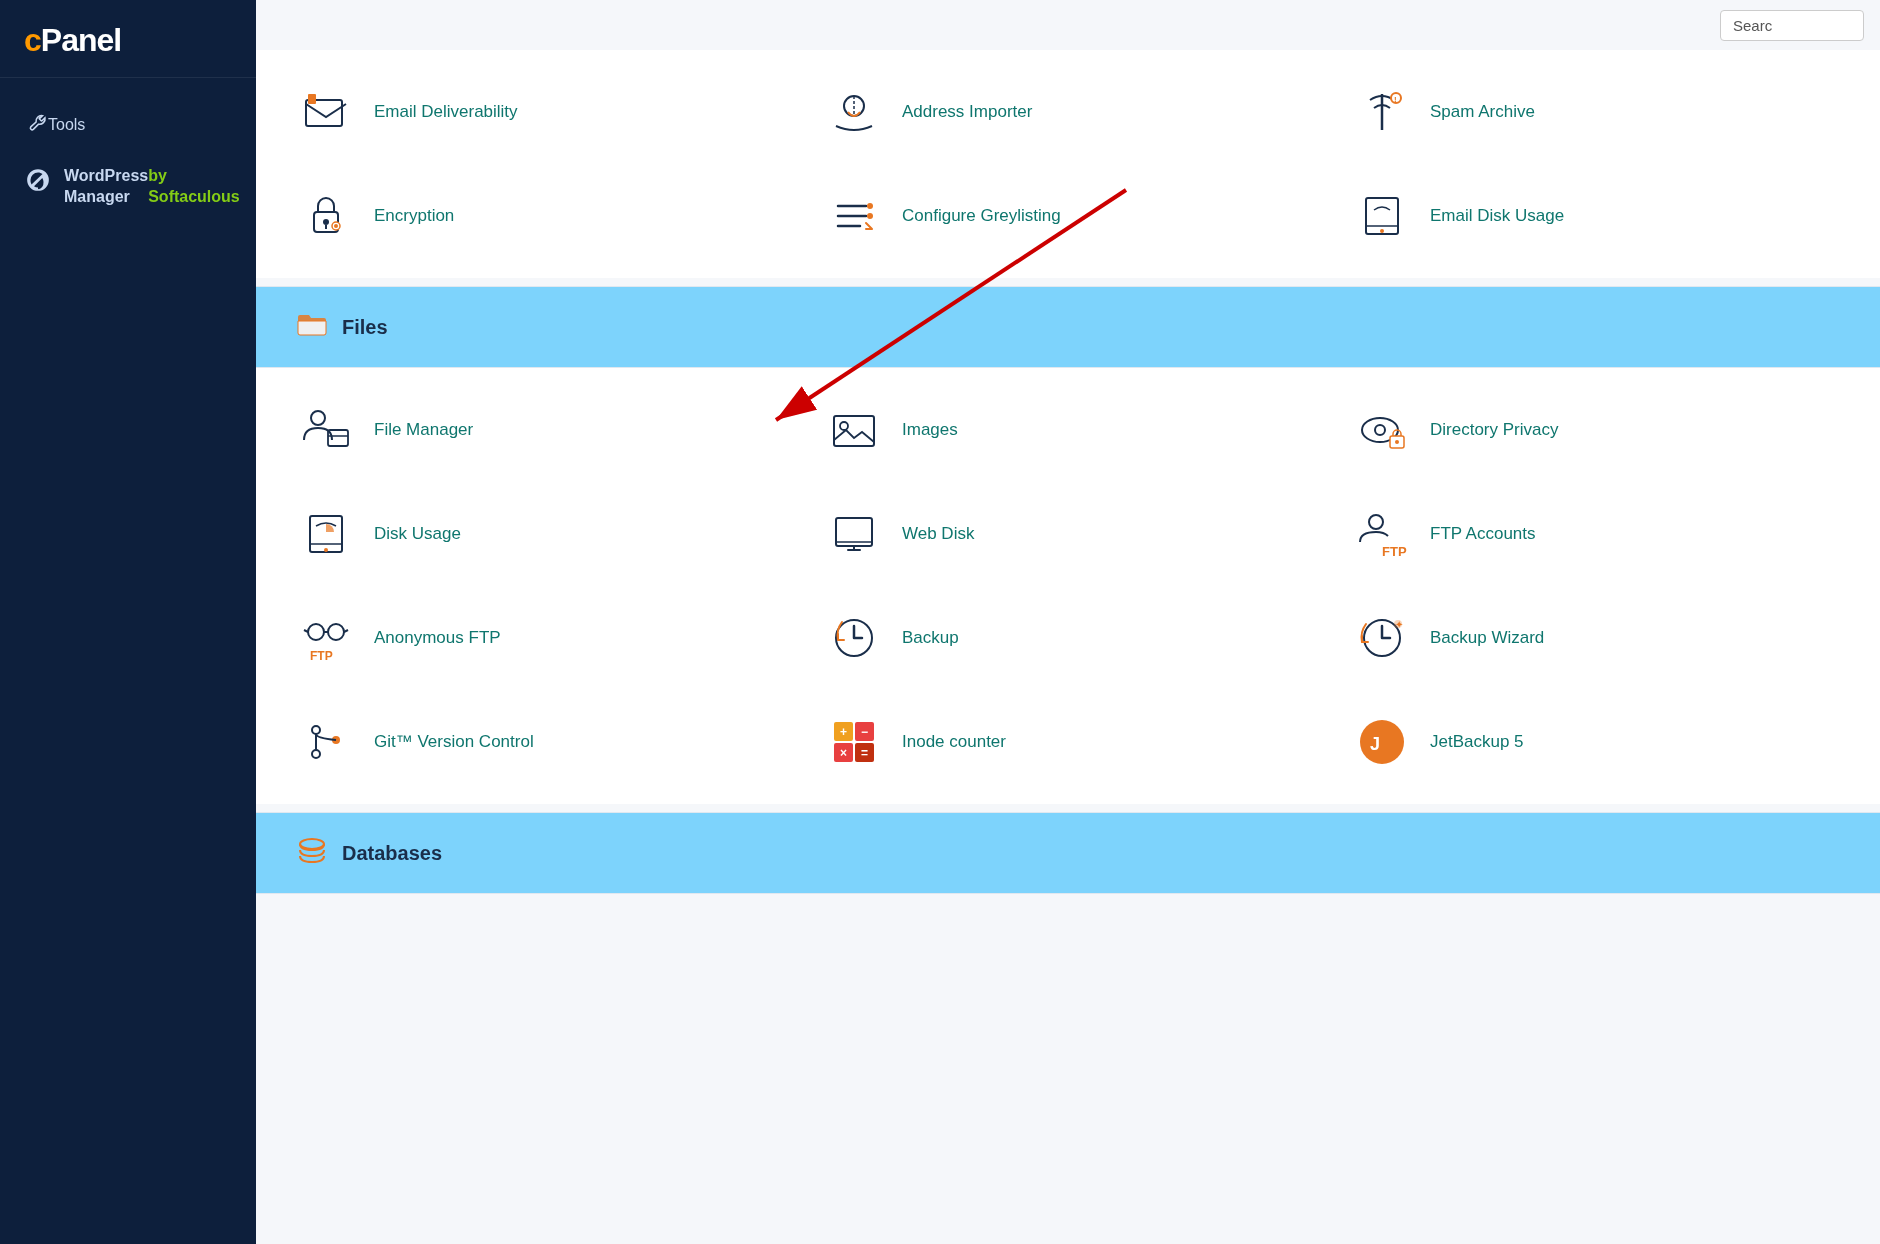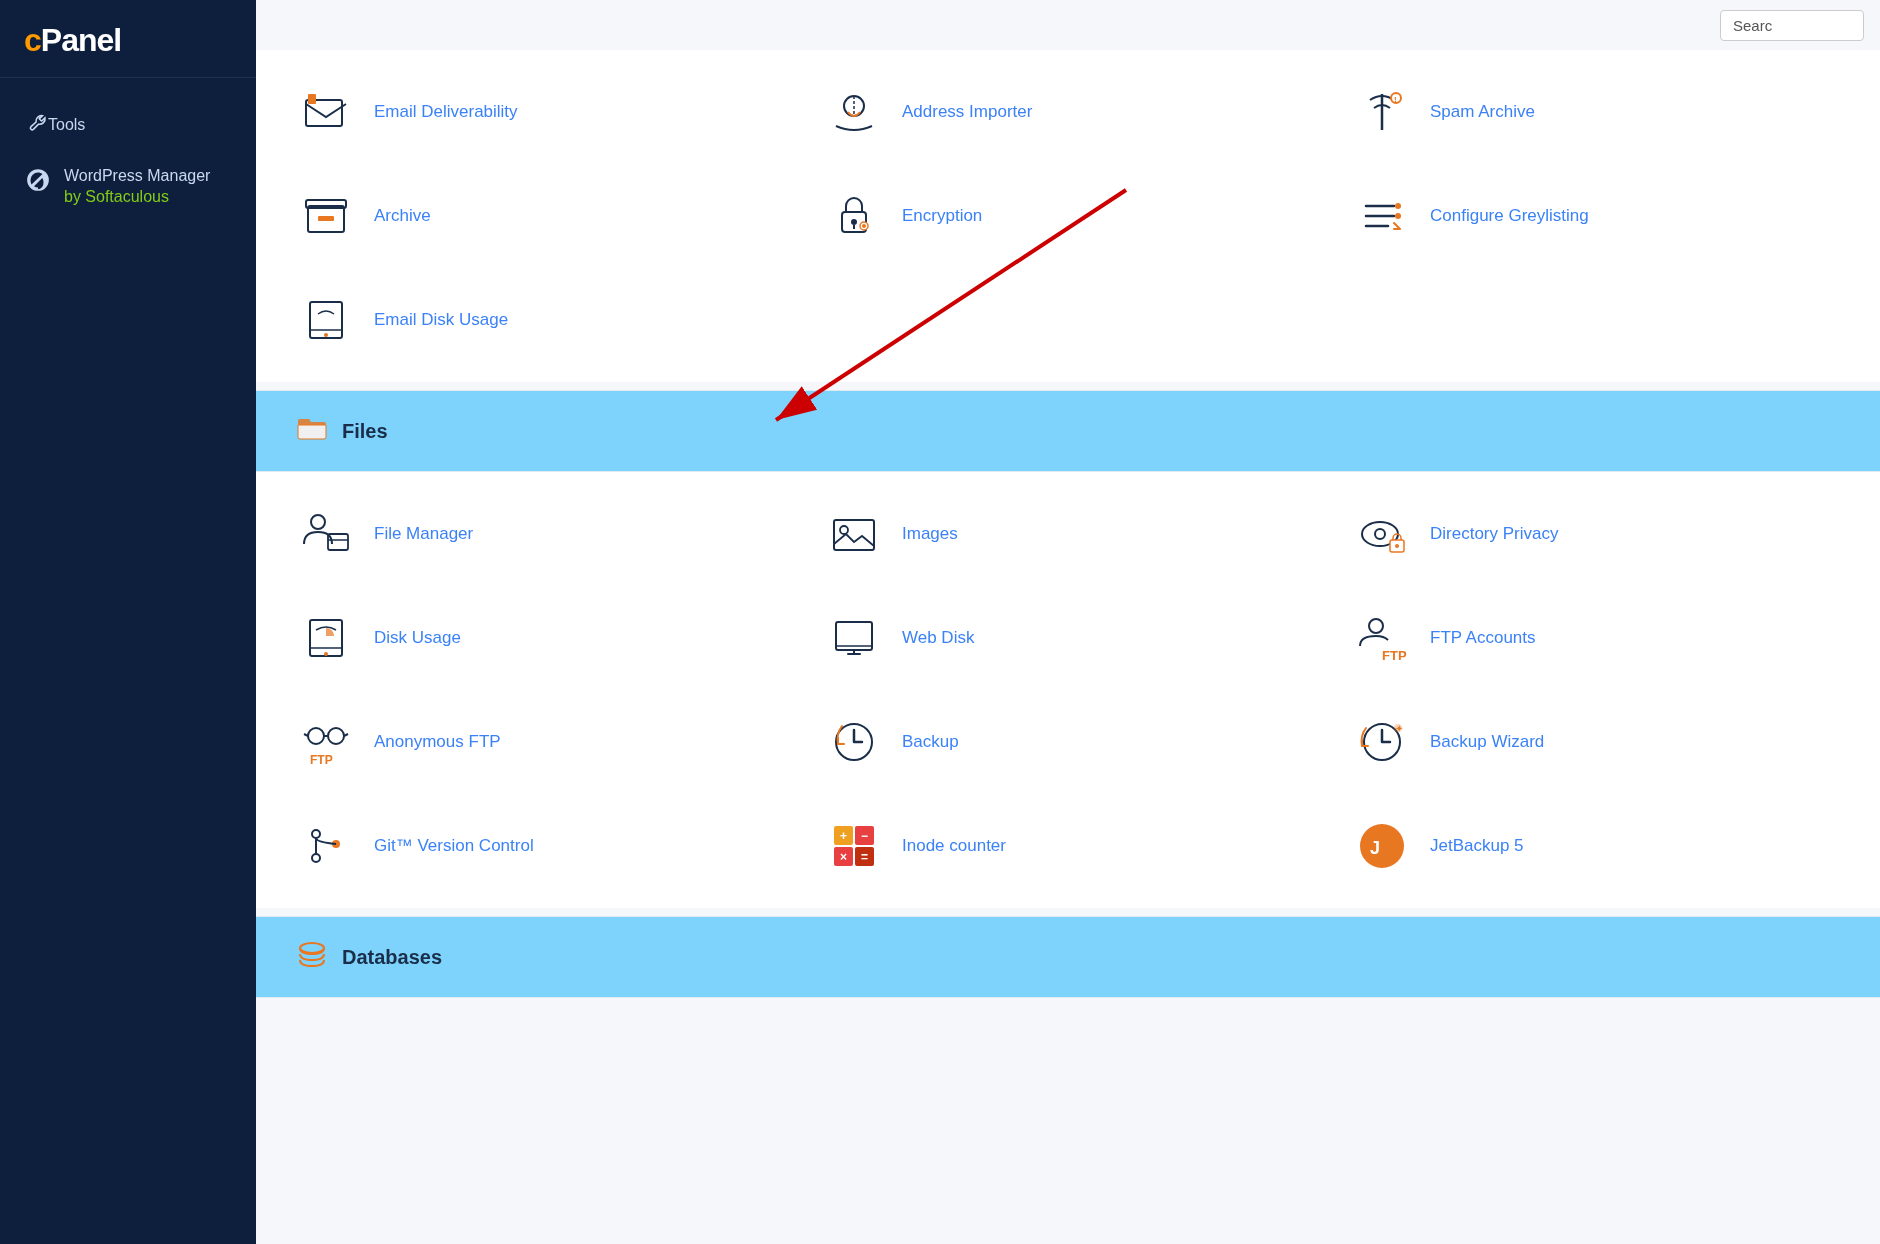--- a/index.html
+++ b/index.html
@@ -41,21 +41,21 @@
     .sidebar-wp {
       display: flex;
       align-items: flex-start;
       gap: 14px;
       padding: 14px 26px;
       cursor: pointer;
       color: #c8d8f0;
       font-size: 16px;
       line-height: 1.3;
     }
-    .sidebar-wp .wp-text { display: flex; flex-direction: column; }
+    .sidebar-wp .wp-text { display: flex; flex-direction: row; font-weight: bold; }
     .sidebar-wp .wp-title { font-size: 16px; }
     .sidebar-wp .wp-sub { font-size: 16px; color: #84cc16; }
 
     
     .main {
       flex: 1;
       background: #f5f7fa;
       overflow-y: auto;
       position: relative;
     }
@@ -126,21 +126,21 @@
     .item-icon {
       width: 60px;
       height: 60px;
       flex-shrink: 0;
       display: flex;
       align-items: center;
       justify-content: center;
     }
     .item-label {
       font-size: 17px;
-      color: #3b82f6;
+      color: #0f766e;
       font-weight: 400;
     }
 
     
     .arrow-overlay {
       position: absolute;
       top: 0;
       left: 0;
       width: 100%;
       height: 100%;
@@ -221,30 +221,20 @@
               <line x1="26" y1="8" x2="26" y2="44" stroke="#1a2e4a" stroke-width="2.5"></line>
               <path d="M14 14 Q26 6 38 14" stroke="#1a2e4a" stroke-width="2" fill="none"></path>
               <path d="M18 22 Q26 16 34 22" stroke="#1a2e4a" stroke-width="2" fill="none"></path>
               <circle cx="40" cy="12" r="5" fill="white" stroke="#e87722" stroke-width="2"></circle>
               <text x="38" y="16" font-size="8" fill="#e87722" font-weight="bold">!</text>
             </svg>
           </div>
           <span class="item-label">Spam Archive</span>
         </div>
 
-        <div class="grid-item">
-          <div class="item-icon">
-            <svg width="52" height="52" viewBox="0 0 52 52" fill="none">
-              <rect x="8" y="16" width="36" height="26" rx="2" stroke="#1a2e4a" stroke-width="2"></rect>
-              <rect x="6" y="10" width="40" height="8" rx="2" stroke="#1a2e4a" stroke-width="2"></rect>
-              <rect x="18" y="26" width="16" height="5" rx="1" fill="#e87722"></rect>
-            </svg>
-          </div>
-          <span class="item-label">Archive</span>
-        </div>
 
         <div class="grid-item">
           <div class="item-icon">
             <svg width="52" height="52" viewBox="0 0 52 52" fill="none">
               <rect x="14" y="22" width="24" height="20" rx="3" stroke="#1a2e4a" stroke-width="2"></rect>
               <path d="M18 22v-6a8 8 0 0116 0v6" stroke="#1a2e4a" stroke-width="2" fill="none"></path>
               <circle cx="26" cy="32" r="3" fill="#1a2e4a"></circle>
               <line x1="26" y1="35" x2="26" y2="39" stroke="#1a2e4a" stroke-width="2"></line>
               <circle cx="36" cy="36" r="4" fill="white" stroke="#e87722" stroke-width="1.5"></circle>
               <circle cx="36" cy="36" r="2" fill="#e87722"></circle>

